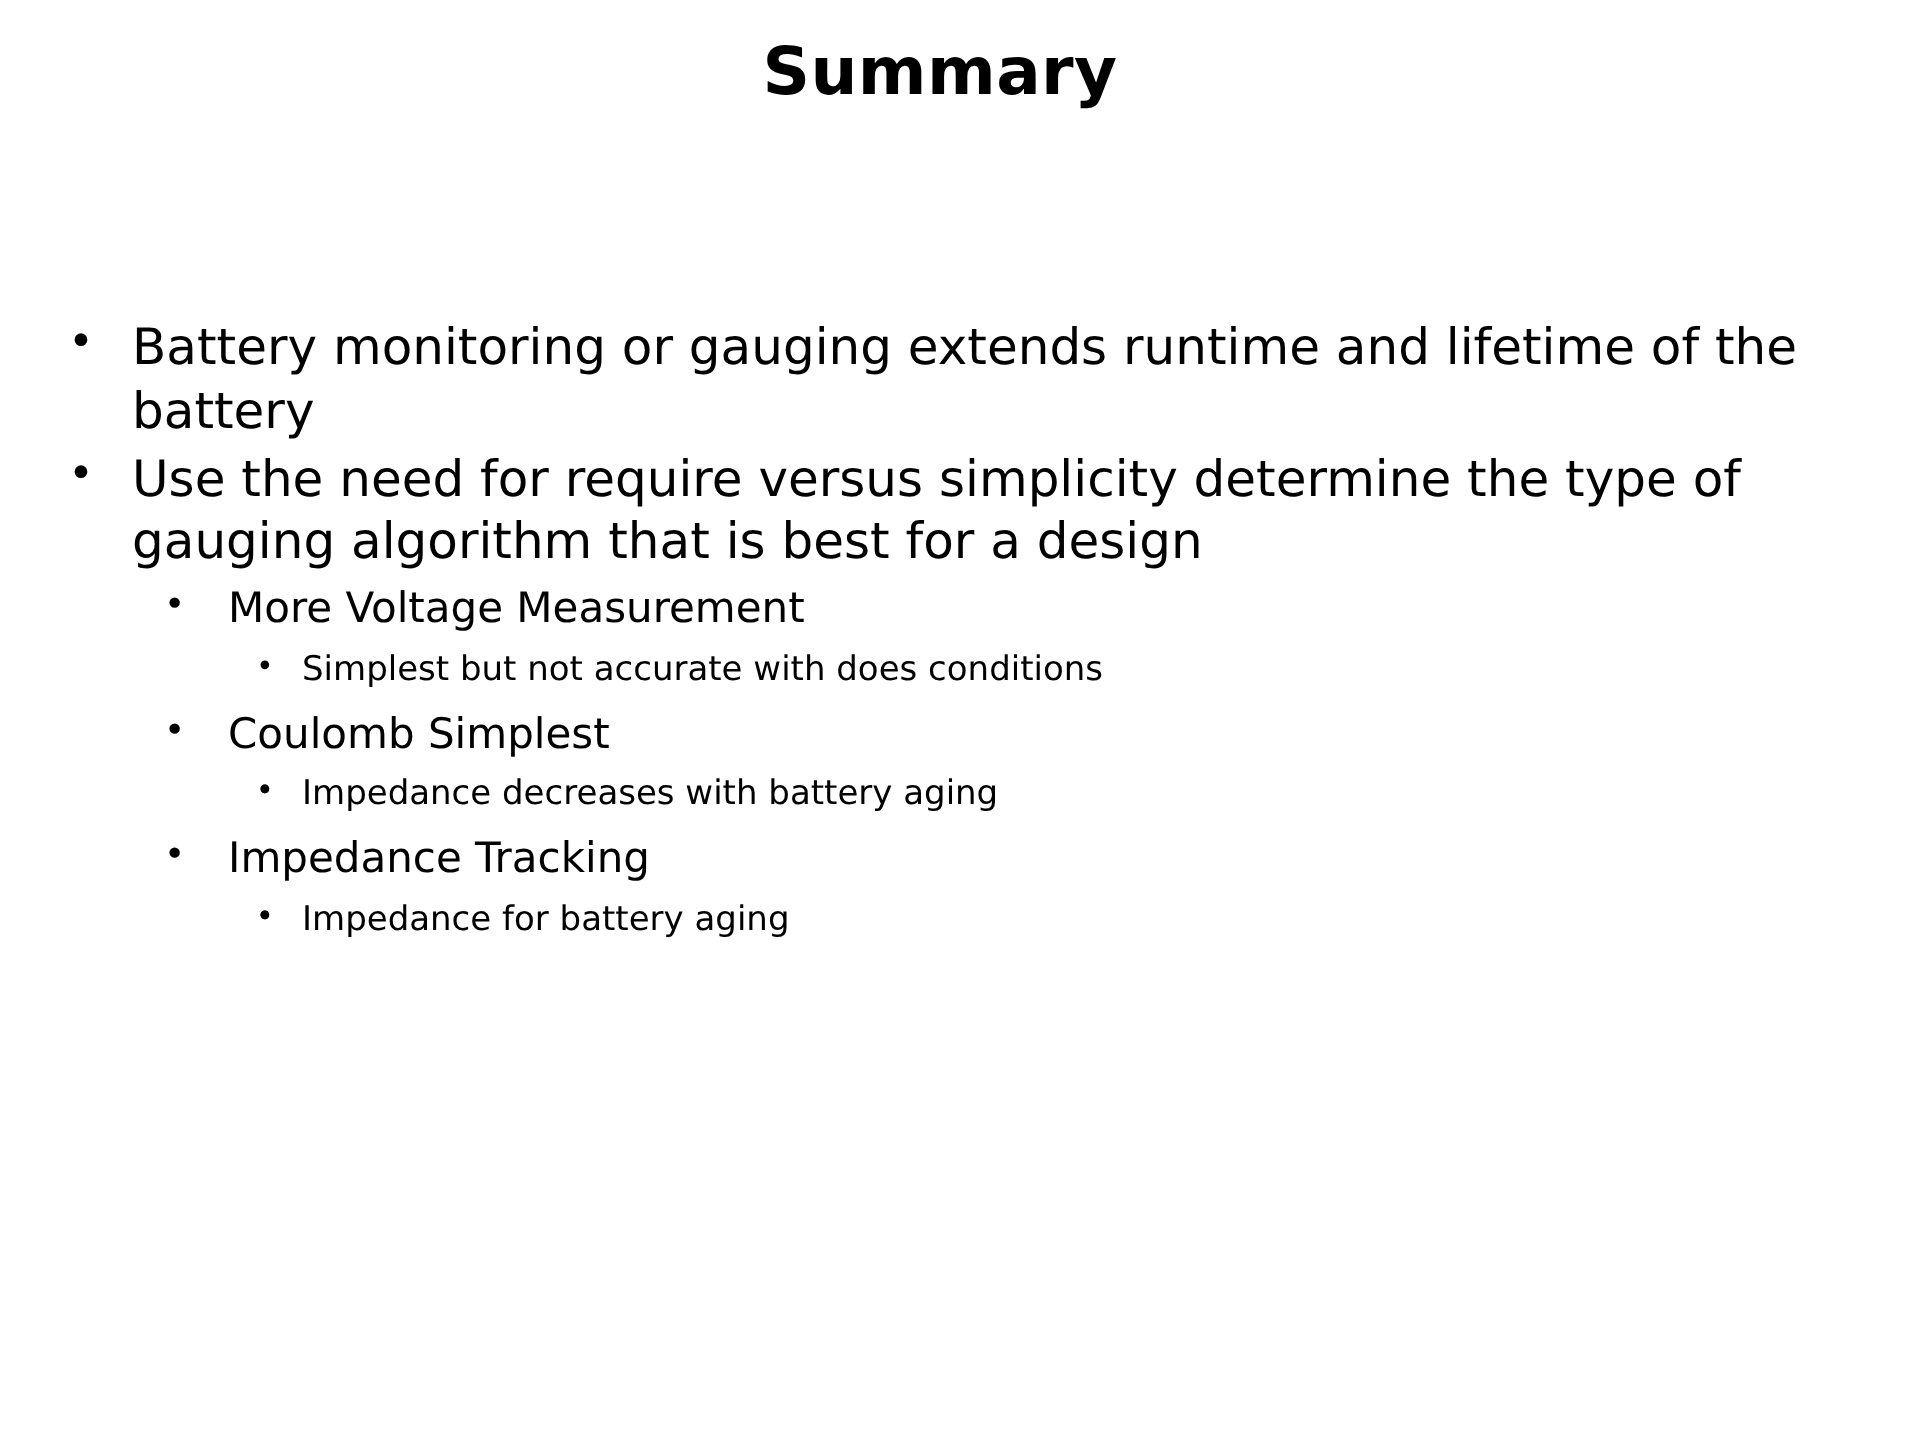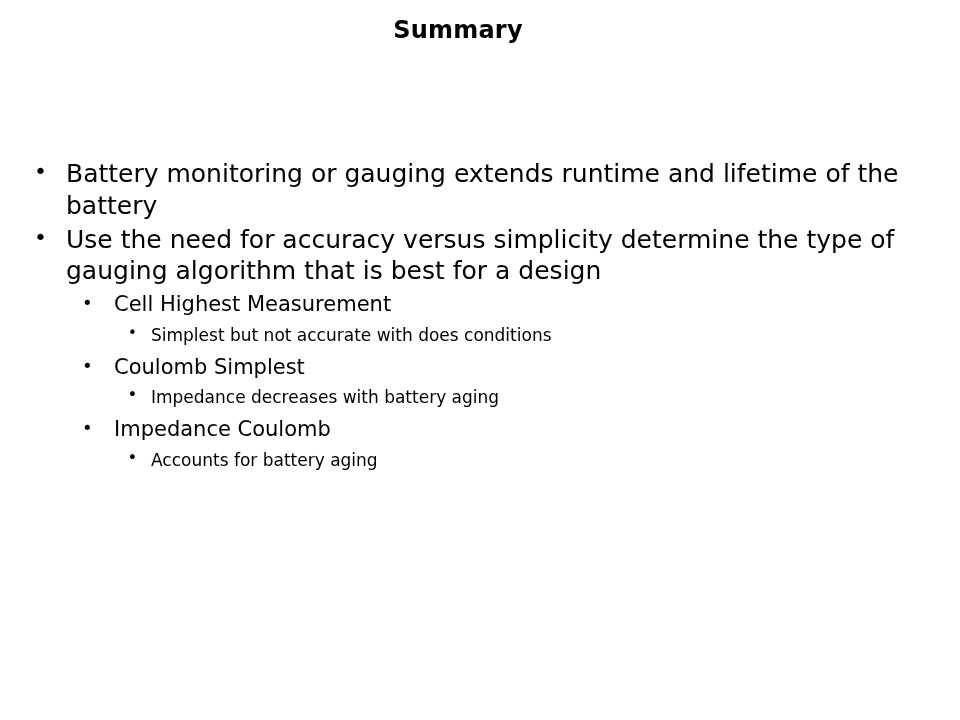--- a/index.html
+++ b/index.html
@@ -19,23 +19,24 @@
     width: 960px;
     height: 720px;
     box-sizing: border-box;
   }
   .slide-title {
     position: absolute;
     top: 16px;
     left: 0;
     width: 916px;
     text-align: center;
-    font-size: 24px;
+    font-size: 33px;
     font-weight: bold;
     letter-spacing: 0.2px;
+    padding-left: 12px;
   }
   .content {
     position: absolute;
     top: 158px;
     left: 24px;
     width: 912px;
   }
   ul {
     list-style: none;
     margin: 0;
@@ -94,26 +95,26 @@
   <div class="content">
     <ul>
 
       <li class="lvl1">
         <span class="bullet">•</span>
         <span class="txt">Battery monitoring or gauging extends runtime and lifetime of the battery</span>
       </li>
 
       <li class="lvl1">
         <span class="bullet">•</span>
-        <span class="txt">Use the need for accuracy versus simplicity determine the type of gauging algorithm that is best for a design</span>
+        <span class="txt">Use the need for require versus simplicity determine the type of gauging algorithm that is best for a design</span>
       </li>
 
       <li class="lvl2">
         <span class="bullet">•</span>
-        <span class="txt">Cell Highest Measurement</span>
+        <span class="txt">More Voltage Measurement</span>
       </li>
 
       <li class="lvl3">
         <span class="bullet">•</span>
         <span class="txt">Simplest but not accurate with does conditions</span>
       </li>
 
       <li class="lvl2">
         <span class="bullet">•</span>
         <span class="txt">Coulomb Simplest</span>
@@ -123,28 +124,28 @@
         <span class="bullet">•</span>
       </li>
 
       <li class="lvl3">
         <span class="bullet">•</span>
         <span class="txt">Impedance decreases with battery aging</span>
       </li>
 
       <li class="lvl2">
         <span class="bullet">•</span>
-        <span class="txt">Impedance Coulomb</span>
+        <span class="txt">Impedance Tracking</span>
       </li>
 
       <li class="lvl3">
         <span class="bullet">•</span>
       </li>
 
       <li class="lvl3">
         <span class="bullet">•</span>
-        <span class="txt">Accounts for battery aging</span>
+        <span class="txt">Impedance for battery aging</span>
       </li>
 
     </ul>
   </div>
 
 </div>
 
 </body></html>

